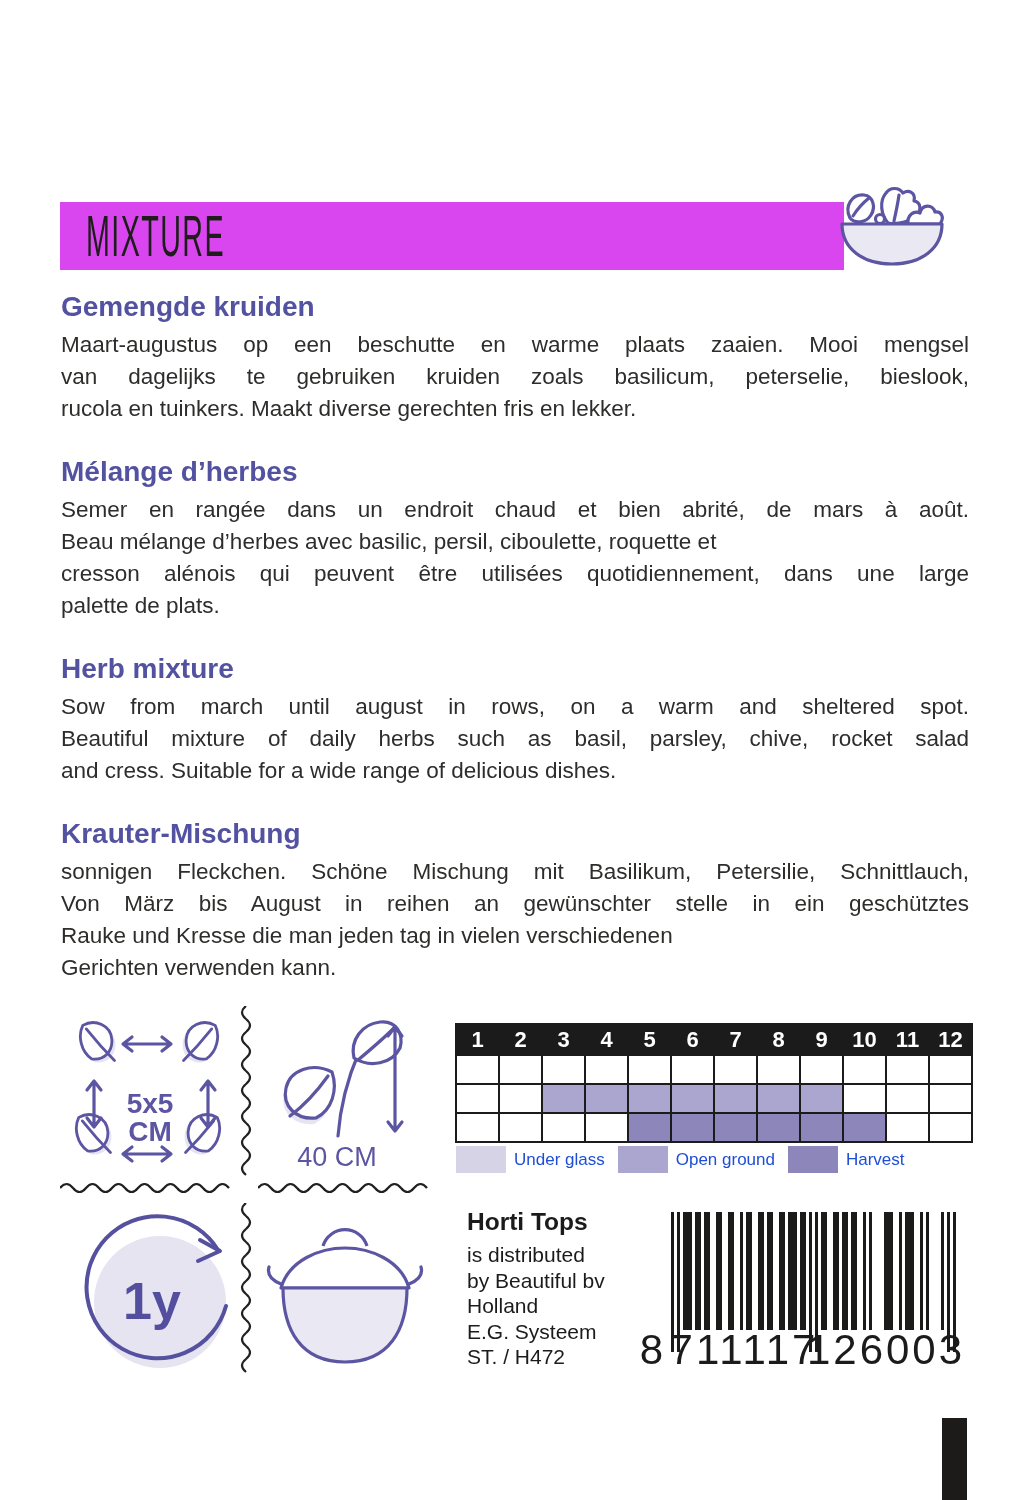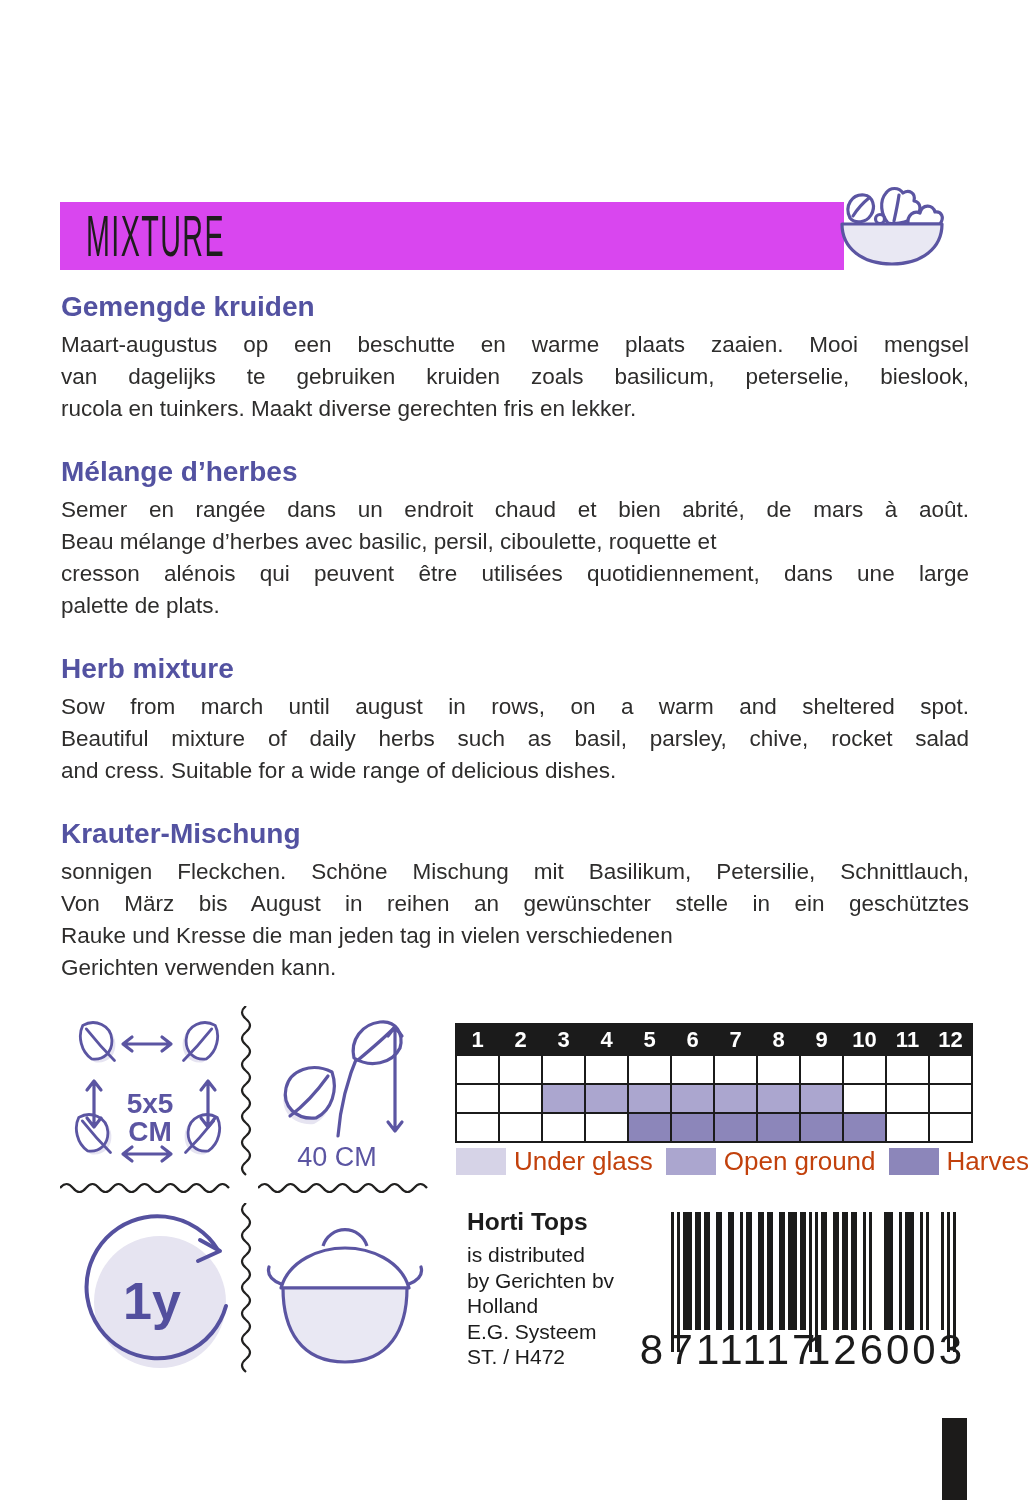--- a/index.html
+++ b/index.html
@@ -31,21 +31,21 @@
 
   
   .calendar{position:absolute;left:455px;top:1023px;display:grid;
     grid-template-columns:repeat(12,43px);grid-template-rows:31px 29px 29px 29px;
     border:1px solid #1b1b1b;}
   .cal-cell{border:1px solid #1b1b1b;}
   .cal-hdr{background:#1b1b1b;color:#ffffff;font-weight:bold;font-size:22px;
     display:flex;align-items:center;justify-content:center;}
   .legend{position:absolute;left:456px;top:1146px;display:flex;align-items:center;}
   .legend .swatch{width:50px;height:27px;margin-right:8px;flex:none;}
-  .legend .legend-label{font-size:26px;color:#c2410c;margin-right:13px;white-space:nowrap;}
+  .legend .legend-label{font-size:17px;color:#1d4ed8;margin-right:13px;white-space:nowrap;}
 
   
   .distributor{position:absolute;left:467px;top:1208px;}
   .dist-name{font-weight:bold;font-size:24.5px;color:#1b1b1b;margin-bottom:6px;}
   .dist-line{font-size:21px;line-height:25.5px;color:#1b1b1b;}
   .barcode-wrap{position:absolute;left:633px;top:1212px;}
   .barcode-digits{font-family:"Liberation Sans",sans-serif;font-size:42px;fill:#1b1b1b;}
   .corner-mark{position:absolute;left:942px;top:1418px;width:25px;height:82px;background:#1c1b1a;}
 </style>
 </head>
@@ -230,21 +230,21 @@
     <span class="swatch" style="background: rgb(171, 166, 207);"></span>
     <span class="legend-label">Open ground</span>
     <span class="swatch" style="background: rgb(140, 134, 186);"></span>
     <span class="legend-label">Harvest</span>
   </div>
 
 <div class="distributor">
   <div class="dist-name">Horti Tops</div>
   <div id="dist-lines">
       <div class="dist-line">is distributed</div>
-      <div class="dist-line">by Gerichten bv</div>
+      <div class="dist-line">by Beautiful bv</div>
       <div class="dist-line">Holland</div>
       <div class="dist-line">E.G. Systeem</div>
       <div class="dist-line">ST. / H472</div>
     </div>
 </div>
 
 <div class="barcode-wrap">
   <svg width="335" height="160" viewBox="0 0 335 160">
     <g id="bars">
         <rect x="38" y="0" width="3" height="140" fill="#1b1b1a"></rect>

